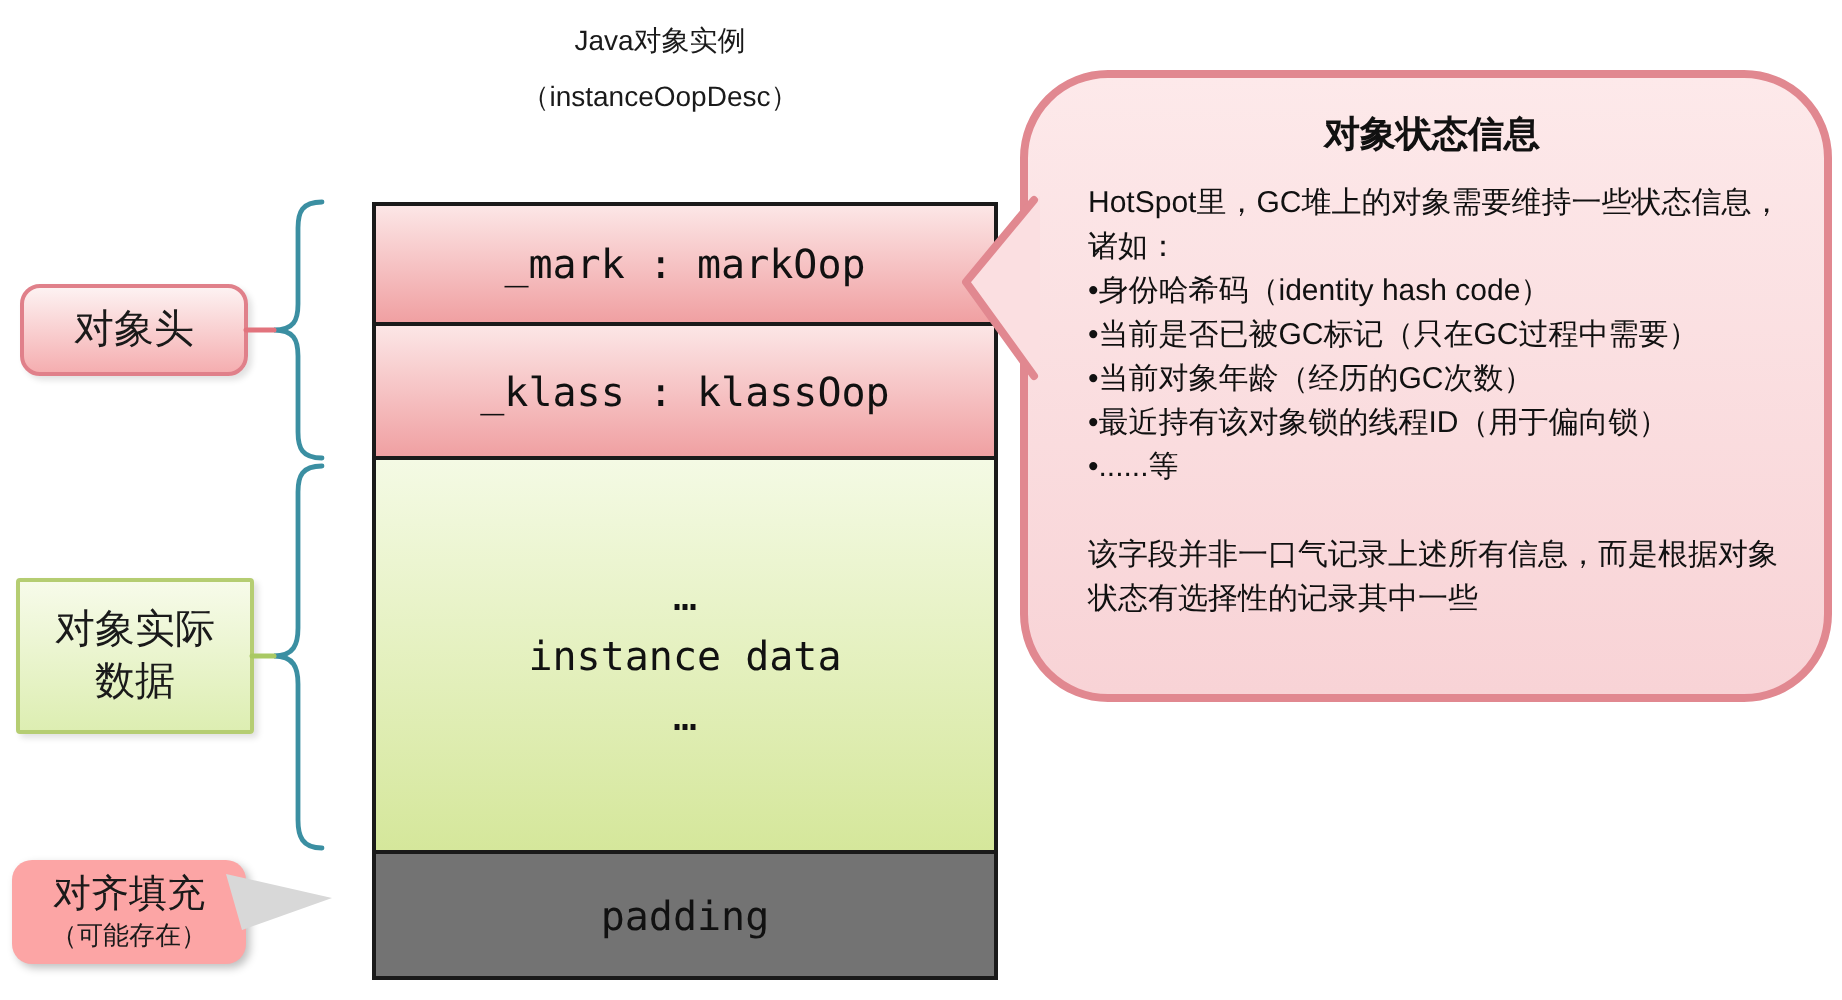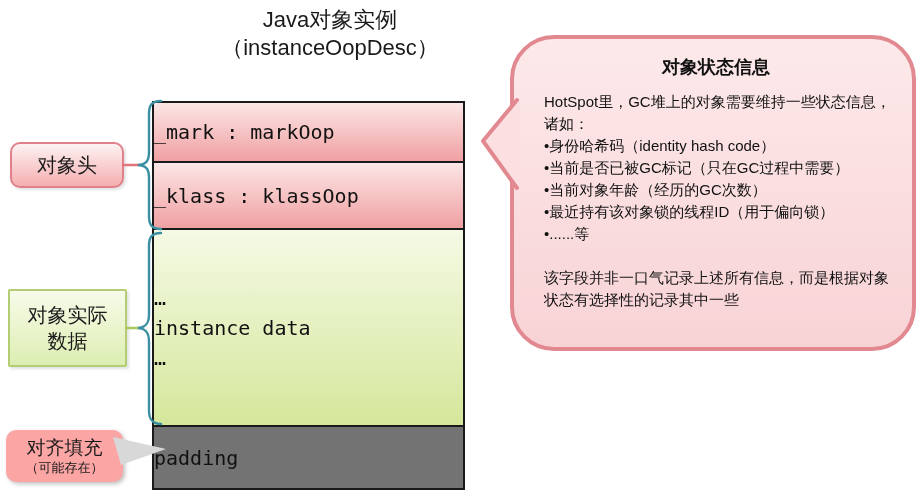--- a/index.html
+++ b/index.html
@@ -2,24 +2,24 @@
 <html><head>
 <meta charset="utf-8">
 <style>
   html,body{margin:0;padding:0;background:#fff;}
   #canvas{
     position:relative;width:921px;height:500px;background:#ffffff;overflow:hidden;
     font-family:"Liberation Sans","DejaVu Sans",sans-serif;color:#1a1a1a;
   }
   .abs{position:absolute;}
   
-  .title{left:160px;top:6px;width:340px;text-align:center;font-size:22px;line-height:28px;color:#1a1a1a;}
+  .title{left:160px;top:6px;width:340px;text-align:center;font-size:14px;line-height:28px;color:#1a1a1a;}
   
-  .stackbox{left:152px;width:313px;box-sizing:border-box;border:2px solid #1a1a1a;
-    display:flex;align-items:flex-start;justify-content:center;flex-direction:column;
+  .stackbox{left:186px;width:313px;box-sizing:border-box;border:2px solid #1a1a1a;
+    display:flex;align-items:center;justify-content:center;flex-direction:column;
     font-family:"DejaVu Sans Mono","Liberation Mono",monospace;font-size:20px;color:#111;}
   .box-mark{top:101px;height:62px;background:linear-gradient(#fce6e6,#f0a0a2);}
   .box-klass{top:161px;height:69px;background:linear-gradient(#fce6e6,#f0a0a2);}
   .box-instance{top:228px;height:199px;background:linear-gradient(#f4fae4,#d5e79b);line-height:30px;}
   .box-padding{top:425px;height:65px;background:#737373;}
   
   .lab{box-sizing:border-box;display:flex;align-items:center;justify-content:center;flex-direction:column;
     text-align:left;font-size:20px;line-height:26px;box-shadow:2px 2px 3px rgba(0,0,0,0.12);}
   .lab-header{left:10px;top:142px;width:114px;height:46px;border:2px solid #e0808a;border-radius:10px;
     background:linear-gradient(#fdf2f2,#f5aeb0);}

